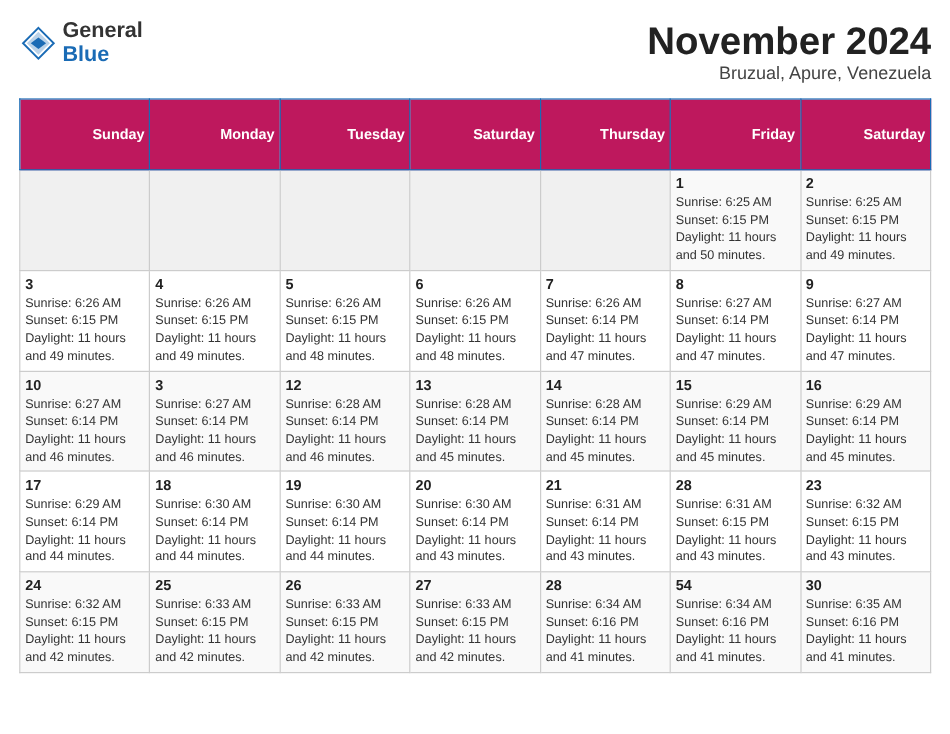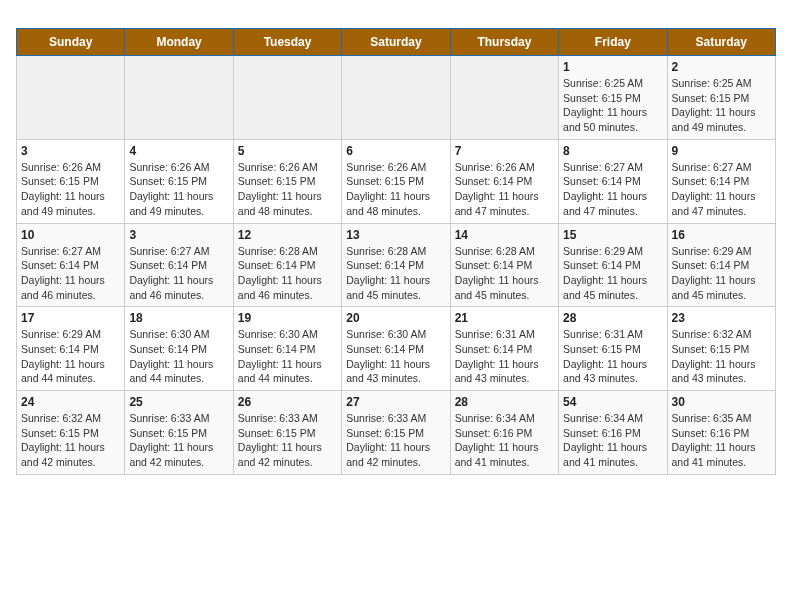--- a/index.html
+++ b/index.html
@@ -45,24 +45,24 @@
     .subtitle {
       font-size: 15px;
       color: #444;
     }
     .calendar {
       width: 100%;
       border-collapse: collapse;
       font-size: 11px;
     }
     .calendar thead th {
-      background: #a16207;
+      background: #be185d;
       color: #fff;
-      padding: 6px 4px;
-      text-align: center;
+      padding: 22px 4px;
+      text-align: right;
       font-size: 12px;
       font-weight: bold;
       border: 1px solid #1a6bb5;
     }
     .calendar tbody td {
       border: 1px solid #ccc;
       vertical-align: top;
       padding: 4px;
       width: 108px;
       min-height: 80px;
@@ -86,20 +86,35 @@
       line-height: 1.4;
     }
     .empty-cell {
       background: #f0f0f0 !important;
     }
   </style>
 </head>
 <body>
 
 <div class="header">
+  <div class="logo">
+    <svg class="logo-icon" viewBox="0 0 40 40" xmlns="http://www.w3.org/2000/svg">
+      <polygon points="20,4 36,20 20,36 4,20" fill="none" stroke="#1a6bb5" stroke-width="2"></polygon>
+      <polygon points="20,8 32,20 20,32 8,20" fill="#1a6bb5" opacity="0.3"></polygon>
+      <polygon points="20,14 28,20 20,26 12,20" fill="#1a6bb5"></polygon>
+    </svg>
+    <div class="logo-text">
+      <span class="logo-general">General</span>
+      <span class="logo-blue">Blue</span>
+    </div>
+  </div>
+  <div class="title-area">
+    <div class="month-title">November 2024</div>
+    <div class="subtitle">Bruzual, Apure, Venezuela</div>
+  </div>
 </div>
 
 <table class="calendar">
   <thead>
     <tr>
     <th>Sunday</th>
         <th>Monday</th>
         <th>Tuesday</th>
         <th>Saturday</th>
         <th>Thursday</th>

